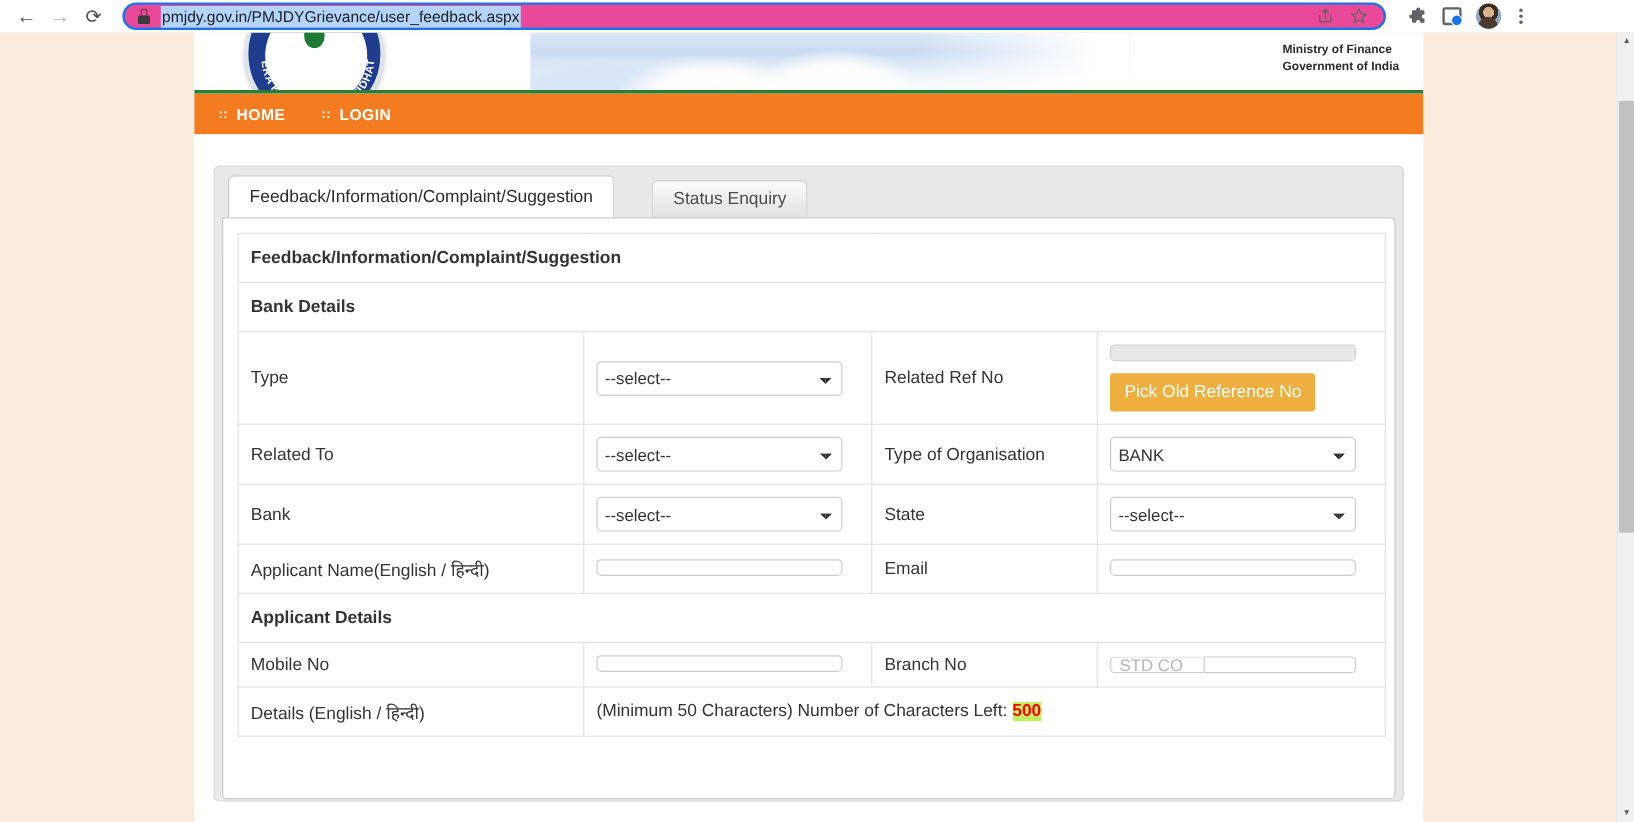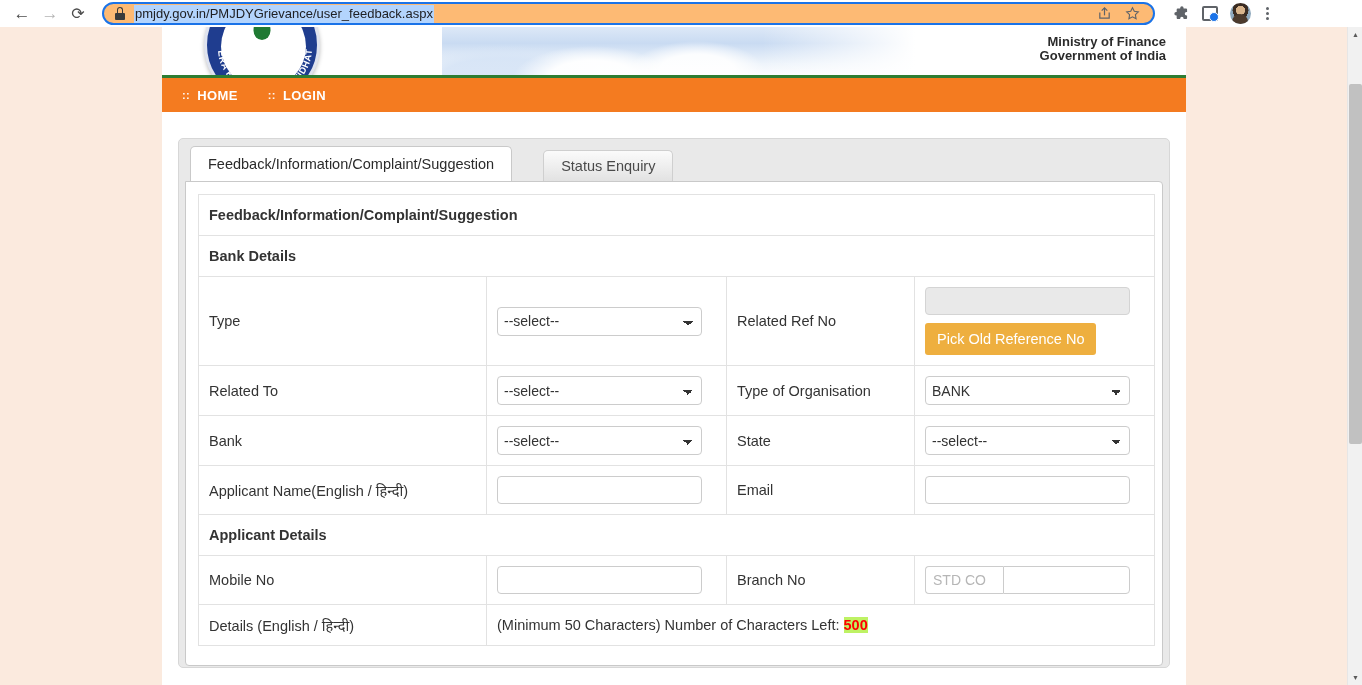--- a/index.html
+++ b/index.html
@@ -28,21 +28,21 @@
   }
   .nav-btn.back { color: #4c4c4c; }
   .nav-btn.forward { color: #b4b4b4; }
   .nav-btn.reload { color: #4c4c4c; font-size: 16px; }
   .omnibox {
     flex: 1 1 auto;
     height: 23px;
     margin: 0 8px 0 10px;
     border: 2px solid #1a73e8;
     border-radius: 13px;
-    background: #fdba74;
+    background: #ec4899;
     display: flex; align-items: center;
     padding: 0 8px 0 10px;
     min-width: 0;
     max-width: 1053px;
   }
   .lock-icon {
     width: 12px; height: 13px;
     flex: 0 0 auto;
     margin-right: 8px;
     position: relative;
@@ -181,22 +181,22 @@
   }
   .logo .ring-text text {
     fill: #ffffff;
     font-family: "Liberation Sans", sans-serif;
     font-size: 9.2px;
     font-weight: bold;
     letter-spacing: 0.6px;
   }
   .ministry {
     position: absolute; right: 20px; top: 8px;
-    text-align: right;
-    font-size: 13px;
+    text-align: left;
+    font-size: 10px;
     font-weight: bold;
     color: #2b2b2b;
     line-height: 14px;
   }
 
   
   .navbar {
     height: 34px;
     background: #f47b20;
     display: flex; align-items: center;
@@ -306,21 +306,21 @@
       linear-gradient(45deg, transparent 50%, #333 50%),
       linear-gradient(135deg, #333 50%, transparent 50%);
     background-position:
       calc(100% - 13px) 13px,
       calc(100% - 8px) 13px;
     background-size: 5px 5px, 5px 5px;
     background-repeat: no-repeat;
     -webkit-appearance: none; appearance: none;
   }
   input.ctl {
-    width: 205px; height: 28px;
+    width: 205px; height: 14px;
     padding: 3px 7px;
     font-size: 14px;
     font-family: "Liberation Sans", sans-serif;
     color: #333;
     border: 1px solid #cccccc;
     border-radius: 4px;
     background: #ffffff;
   }
   input.ctl.disabled {
     background: #e9e9e9;

